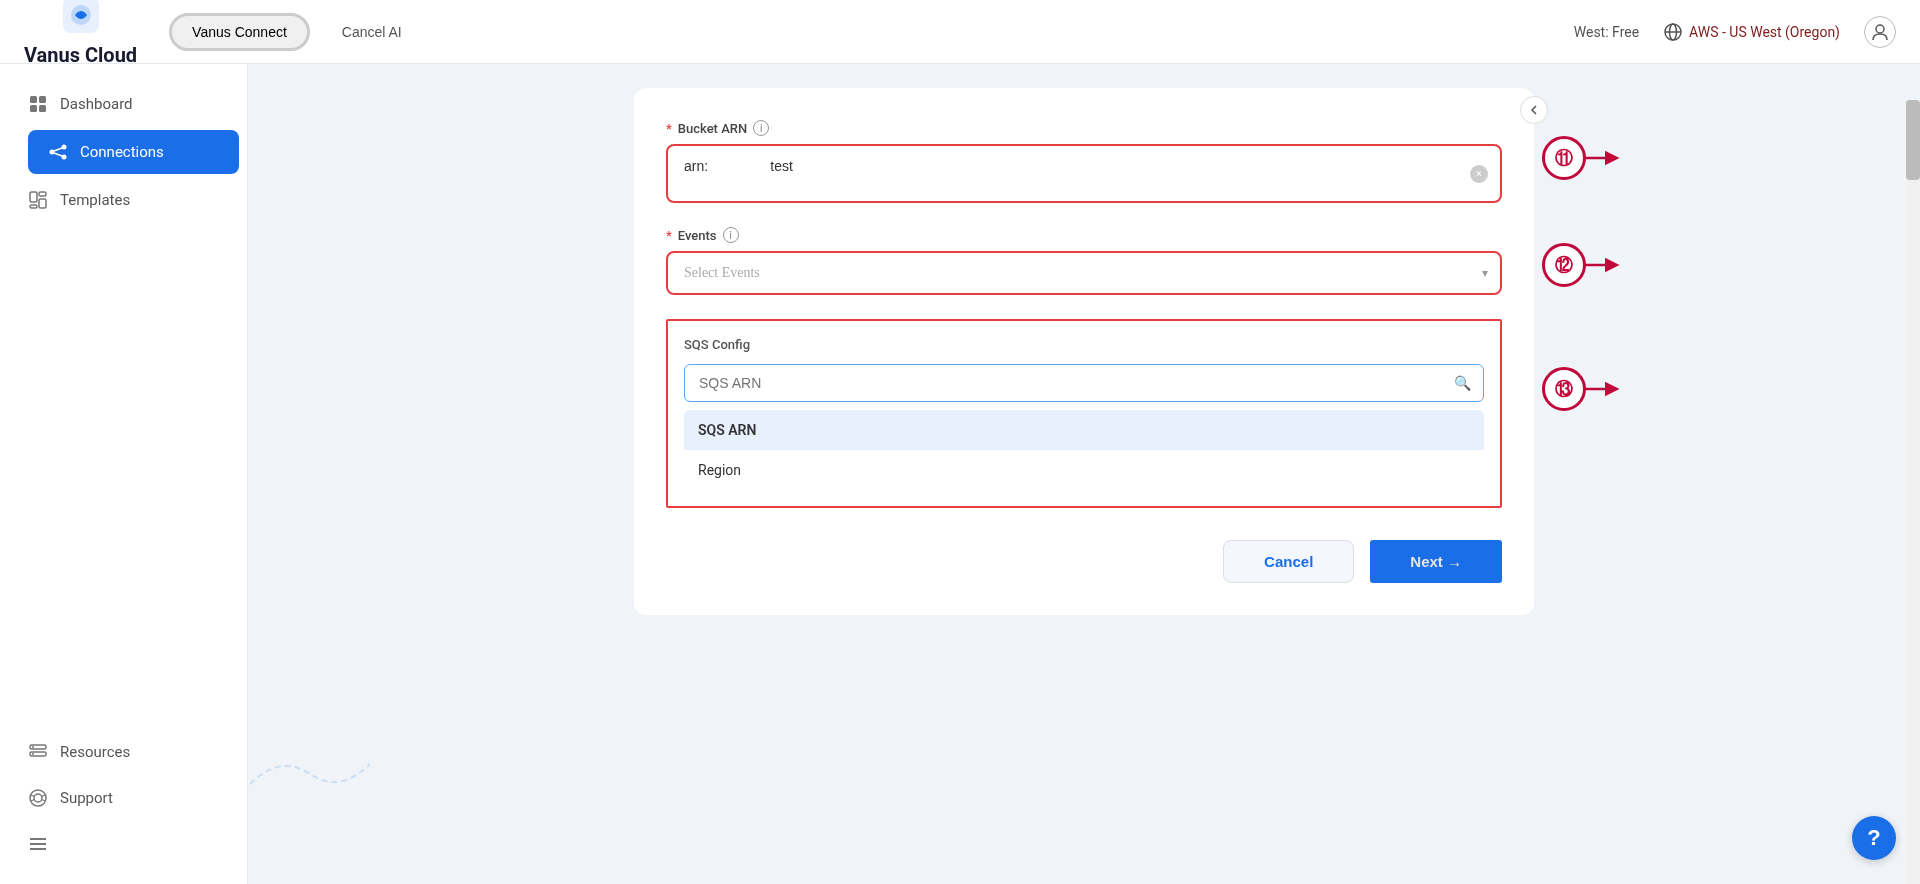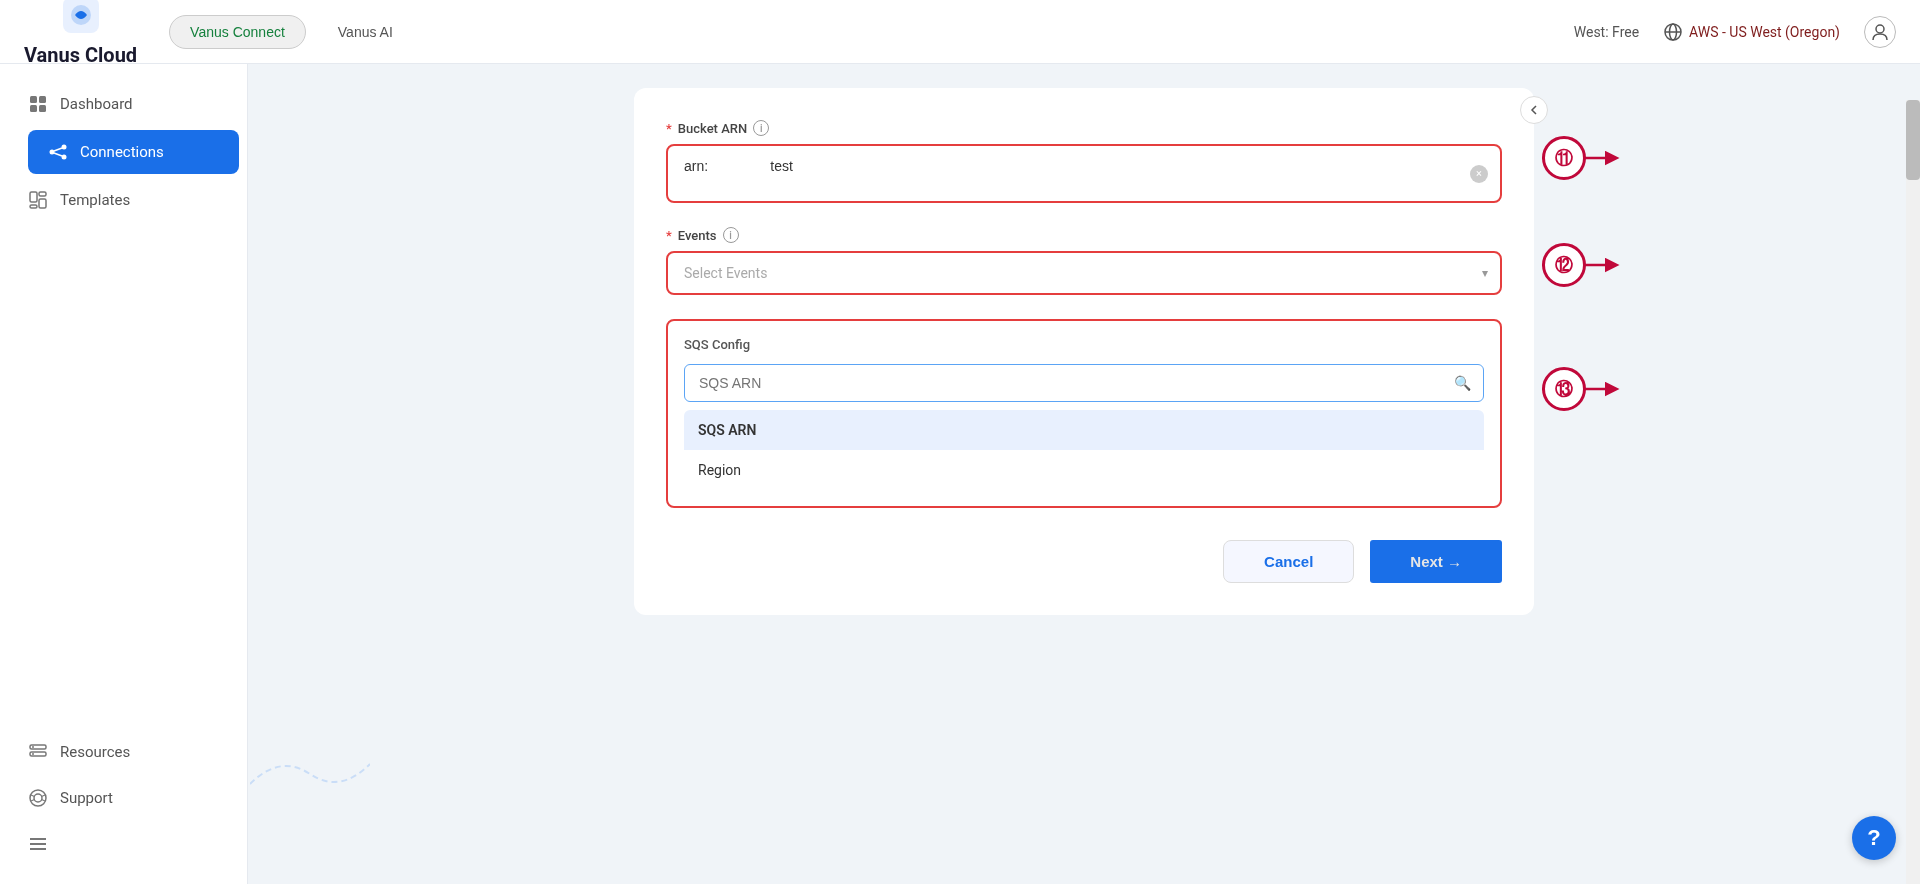--- a/index.html
+++ b/index.html
@@ -8,22 +8,22 @@
     
     .header {
       display: flex; align-items: center; height: 64px; background: #fff;
       border-bottom: 1px solid #e5e9ef; padding: 0 24px; gap: 16px;
       position: fixed; top: 0; left: 0; right: 0; z-index: 100;
     }
     .logo-area { display: flex; align-items: center; gap: 10px; margin-right: 16px; flex-direction: column; }
     .logo-icon { width: 36px; height: 36px; }
     .logo-text { font-size: 20px; font-weight: 700; color: #1a1a2e; }
     .nav-btn {
-      padding: 8px 20px; border-radius: 20px; border: 1px solid #c2410c;
-      background: #f5f5f5; cursor: pointer; font-size: 14px; color: #15803d;
+      padding: 8px 20px; border-radius: 20px; border: 3px solid #c2410c;
+      background: #f5f5f5; cursor: pointer; font-size: 14px; color: #000000;
     }
     .nav-btn.active { background: #f0f0f0; border-color: #ccc; }
     .nav-link { padding: 8px 16px; background: none; border: none; cursor: pointer; font-size: 14px; color: #555; }
     .header-right { margin-left: auto; display: flex; align-items: center; gap: 24px; }
     .plan-text { font-size: 14px; color: #555; }
     .region-area { display: flex; align-items: center; gap: 6px; font-size: 14px; color: #7f1d1d; }
     .user-icon { width: 32px; height: 32px; border-radius: 50%; border: 1.5px solid #bbb; display: flex; align-items: center; justify-content: center; }
 
     
     .layout { display: flex; padding-top: 64px; height: 636px; }
@@ -74,30 +74,30 @@
       display: flex; align-items: center; justify-content: center;
       cursor: pointer; font-size: 11px; color: #fff;
     }
 
     
     .select-wrapper { position: relative; }
     .select-field {
       width: 100%; border: 2px solid #e53e3e; border-radius: 8px;
       padding: 12px 40px 12px 16px; font-size: 14px; color: #aaa;
       background: #fff; cursor: pointer; appearance: none;
-      outline: none; display: flex; align-items: center; justify-content: space-between;
+      outline: none; display: flex; align-items: center; justify-content: space-between; font-family: Liberation Serif, serif;
     }
     .select-chevron {
       position: absolute; right: 14px; top: 50%; transform: translateY(-50%);
       color: #999; font-size: 12px; pointer-events: none;
     }
 
     
     .sqs-config-box {
-      border: 2px solid #e53e3e; border-radius: 8px; padding: 16px;
+      border: 2px solid #e53e3e; border-radius: 2px; padding: 16px;
       background: #fff;
     }
     .sqs-config-label { font-size: 13px; color: #555; margin-bottom: 12px; font-weight: 500; }
     .sqs-search-wrapper { position: relative; margin-bottom: 0; }
     .sqs-search-input {
       width: 100%; border: 1.5px solid #5ba4f5; border-radius: 6px;
       padding: 10px 36px 10px 14px; font-size: 14px; color: #aaa;
       background: #fff; outline: none;
     }
     .sqs-search-icon {
@@ -165,21 +165,21 @@
   <div class="logo-area">
 
     <svg class="logo-icon" viewBox="0 0 36 36" fill="none">
       <rect width="36" height="36" rx="8" fill="#e8f0fe"></rect>
       <circle cx="18" cy="18" r="10" fill="#1a6fe8" opacity="0.2"></circle>
       <path d="M12 18 Q18 10 24 18 Q18 26 12 18Z" fill="#1a6fe8"></path>
     </svg>
     <span class="logo-text">Vanus Cloud</span>
   </div>
   <button class="nav-btn active">Vanus Connect</button>
-  <button class="nav-link">Vanus AI</button>
+  <button class="nav-link">Cancel AI</button>
   <div class="header-right">
     <span class="plan-text">West: Free</span>
     <div class="region-area">
 
       <svg width="20" height="20" viewBox="0 0 20 20" fill="none">
         <circle cx="10" cy="10" r="8" stroke="#555" stroke-width="1.5"></circle>
         <ellipse cx="10" cy="10" rx="3.5" ry="8" stroke="#555" stroke-width="1.5"></ellipse>
         <line x1="2" y1="10" x2="18" y2="10" stroke="#555" stroke-width="1.5"></line>
       </svg>
       <span>AWS - US West (Oregon)</span>

